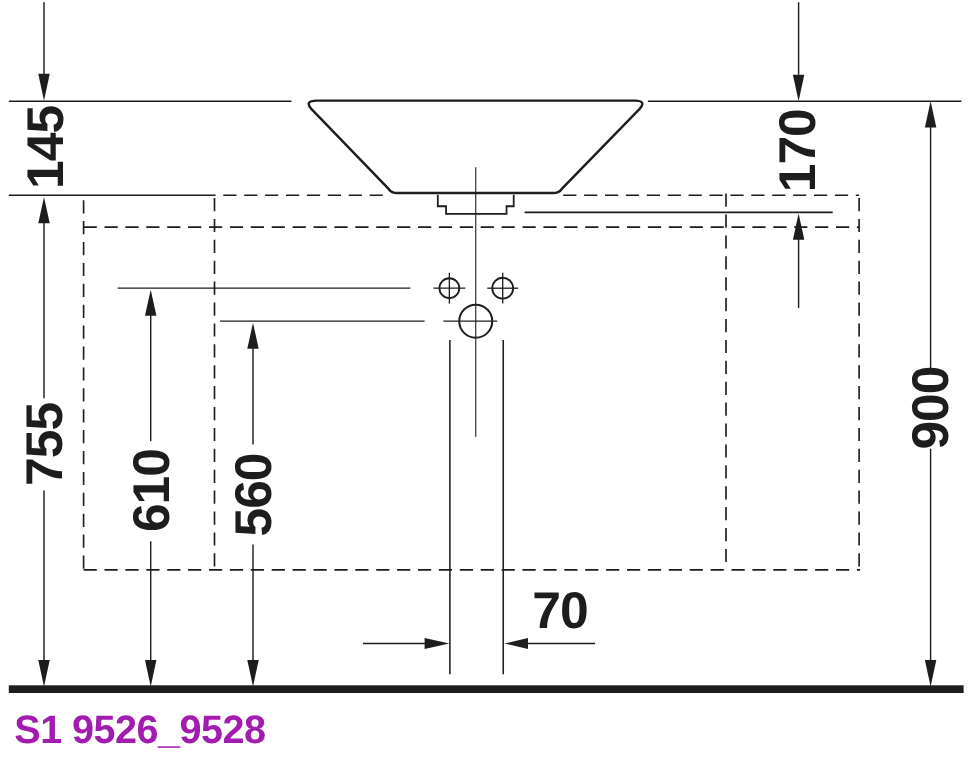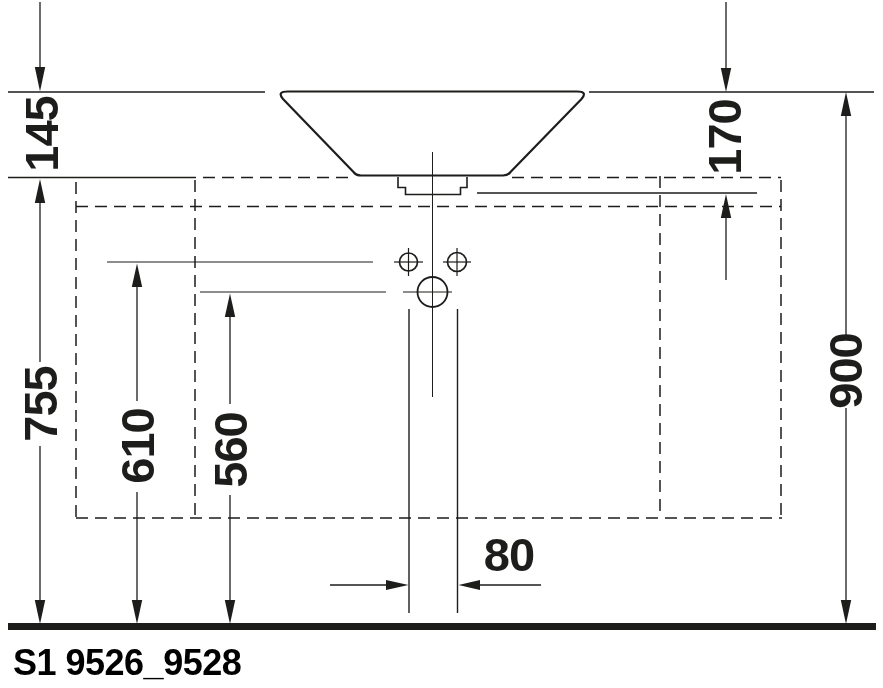--- a/index.html
+++ b/index.html
@@ -23,21 +23,21 @@
   }
   .dim-label.vertical{
     transform:translate(-50%,-50%) rotate(-90deg);
   }
   #drawing-code{
     position:absolute;
     left:13px;top:645px;
     font-weight:bold;
     font-size:36px;
     letter-spacing:-0.5px;
-    color:#000000;
+    color:#a21caf;
     white-space:nowrap;
     line-height:1;
   }
 </style>
 </head>
 <body>
 
 <div id="canvas">
 
   <svg id="drawing-svg" width="883" height="688" viewBox="0 0 883 688">
@@ -127,17 +127,17 @@
   <div class="dim-label vertical" style="left:724px;top:137px;">170</div>
 
   <div class="dim-label vertical" style="left:40px;top:404px;">755</div>
 
   <div class="dim-label vertical" style="left:137px;top:446px;">610</div>
 
   <div class="dim-label vertical" style="left:230px;top:450px;">560</div>
 
   <div class="dim-label vertical" style="left:845px;top:371px;">900</div>
 
-  <div class="dim-label" style="left:509px;top:554px;">80</div>
+  <div class="dim-label" style="left:509px;top:554px;">70</div>
 
   <div id="drawing-code">S1 9526_9528</div>
 
 </div>
 
 </body></html>

